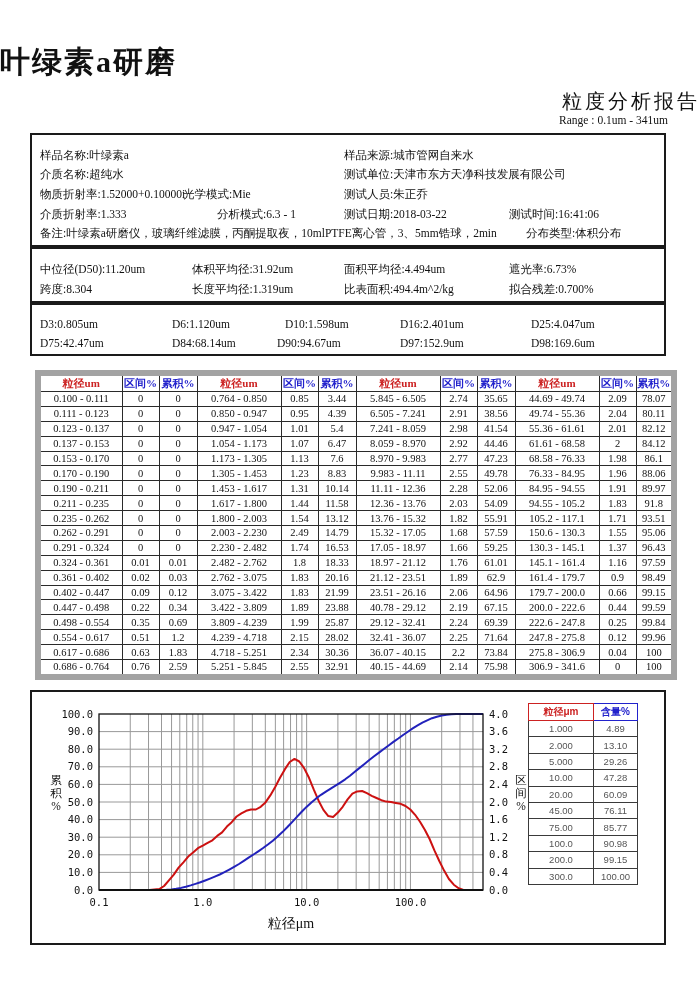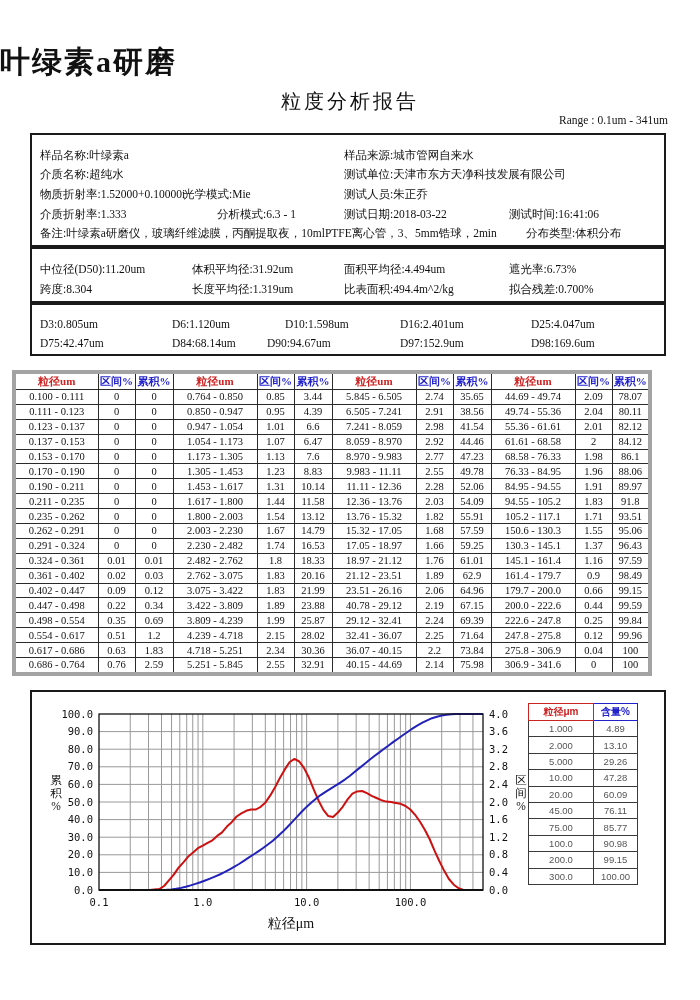--- a/index.html
+++ b/index.html
@@ -1,32 +1,32 @@
 <!DOCTYPE html>
 <html><head>
 <meta charset="utf-8">
 <style>
   html,body{margin:0;padding:0}
   body{width:700px;height:1000px;position:relative;background:#fff;
        font-family:"Liberation Serif",serif;color:#111;overflow:hidden}
   .page-title{position:absolute;top:42px;left:0;width:700px;text-align:left;
        font-size:30px;font-weight:600;letter-spacing:2px}
-  .page-subtitle{position:absolute;top:88px;left:0;width:700px;text-align:center;
+  .page-subtitle{position:absolute;top:88px;left:0;width:700px;text-align:right;
        font-size:20px;font-weight:500;letter-spacing:3px}
   .range-label{position:absolute;top:114px;right:32px;font-size:11.5px}
   .box{position:absolute;left:30px;width:636px;border:2px solid #1a1a1a;
        box-sizing:border-box;background:#fff;display:flex;flex-direction:column;
        justify-content:space-around;padding:10px 0 2px 8px}
   #info-box{top:133px;height:114px}
   #stats-box{top:247px;height:56px}
   #pct-box{top:303px;height:53px}
   .irow{position:relative;height:18px;font-size:11.5px;line-height:18px;white-space:nowrap}
   .f{position:absolute;top:0}
-  #size-table{position:absolute;left:12px;top:370px;width:636px;
-       border-collapse:collapse;table-layout:fixed;border:4px solid #a3a3a3}
+  #size-table{position:absolute;left:35px;top:370px;width:636px;
+       border-collapse:collapse;table-layout:fixed;border:6px solid #a3a3a3}
   #size-table th,#size-table td{border:1px solid #2a2a2a;height:13.9px;
        font-size:10.5px;text-align:center;padding:0;overflow:hidden;white-space:nowrap}
   #size-table th{font-weight:bold;font-size:11px}
   .hred{color:#cc2222}.hblue{color:#2222cc}
   #chart-box{position:absolute;left:30px;top:690px;width:636px;height:255px;
        border:2px solid #1a1a1a;box-sizing:border-box;background:#fff}
   #chart-svg{position:absolute;left:0;top:0}
   .grid{stroke:#999;stroke-width:1}
   .axis-strong{stroke:#111;stroke-width:2}
   .plot-border{stroke:#111;stroke-width:1.3;fill:none}
@@ -97,21 +97,21 @@
   <div class="irow">
     <span class="f" style="left:0">D3:0.805um</span>
     <span class="f" style="left:132px">D6:1.120um</span>
     <span class="f" style="left:245px">D10:1.598um</span>
     <span class="f" style="left:360px">D16:2.401um</span>
     <span class="f" style="left:491px">D25:4.047um</span>
   </div>
   <div class="irow">
     <span class="f" style="left:0">D75:42.47um</span>
     <span class="f" style="left:132px">D84:68.14um</span>
-    <span class="f" style="left:227px">D90:94.67um</span>
+    <span class="f" style="left:237px">D90:94.67um</span>
     <span class="f" style="left:360px">D97:152.9um</span>
     <span class="f" style="left:491px">D98:169.6um</span>
   </div>
 </div>
 
 <table id="size-table">
   <colgroup id="size-cols">
       <col style="width: 84px;">
       <col style="width: 37px;">
       <col style="width: 38px;">
@@ -169,21 +169,21 @@
         <td>49.74 - 55.36</td>
         <td>2.04</td>
         <td>80.11</td>
       </tr>
       <tr>
         <td>0.123 - 0.137</td>
         <td>0</td>
         <td>0</td>
         <td>0.947 - 1.054</td>
         <td>1.01</td>
-        <td>6.6</td>
+        <td>5.4</td>
         <td>7.241 - 8.059</td>
         <td>2.98</td>
         <td>41.54</td>
         <td>55.36 - 61.61</td>
         <td>2.01</td>
         <td>82.12</td>
       </tr>
       <tr>
         <td>0.137 - 0.153</td>
         <td>0</td>
@@ -266,21 +266,21 @@
         <td>55.91</td>
         <td>105.2 - 117.1</td>
         <td>1.71</td>
         <td>93.51</td>
       </tr>
       <tr>
         <td>0.262 - 0.291</td>
         <td>0</td>
         <td>0</td>
         <td>2.003 - 2.230</td>
-        <td>1.67</td>
+        <td>2.49</td>
         <td>14.79</td>
         <td>15.32 - 17.05</td>
         <td>1.68</td>
         <td>57.59</td>
         <td>150.6 - 130.3</td>
         <td>1.55</td>
         <td>95.06</td>
       </tr>
       <tr>
         <td>0.291 - 0.324</td>

